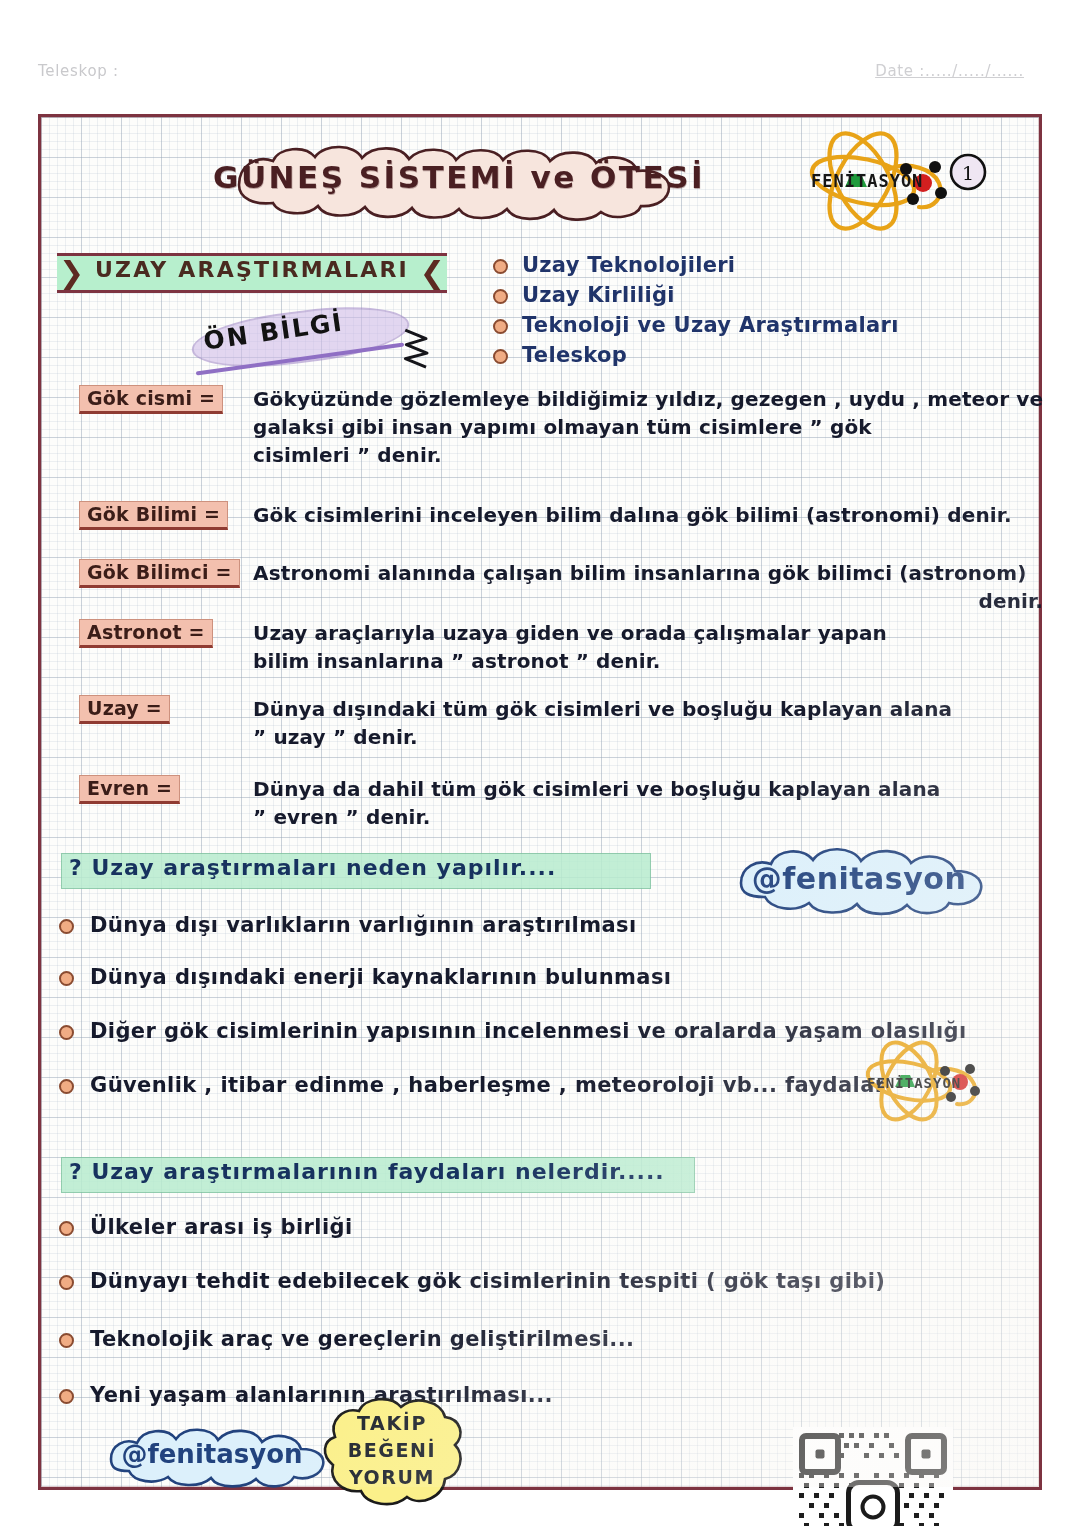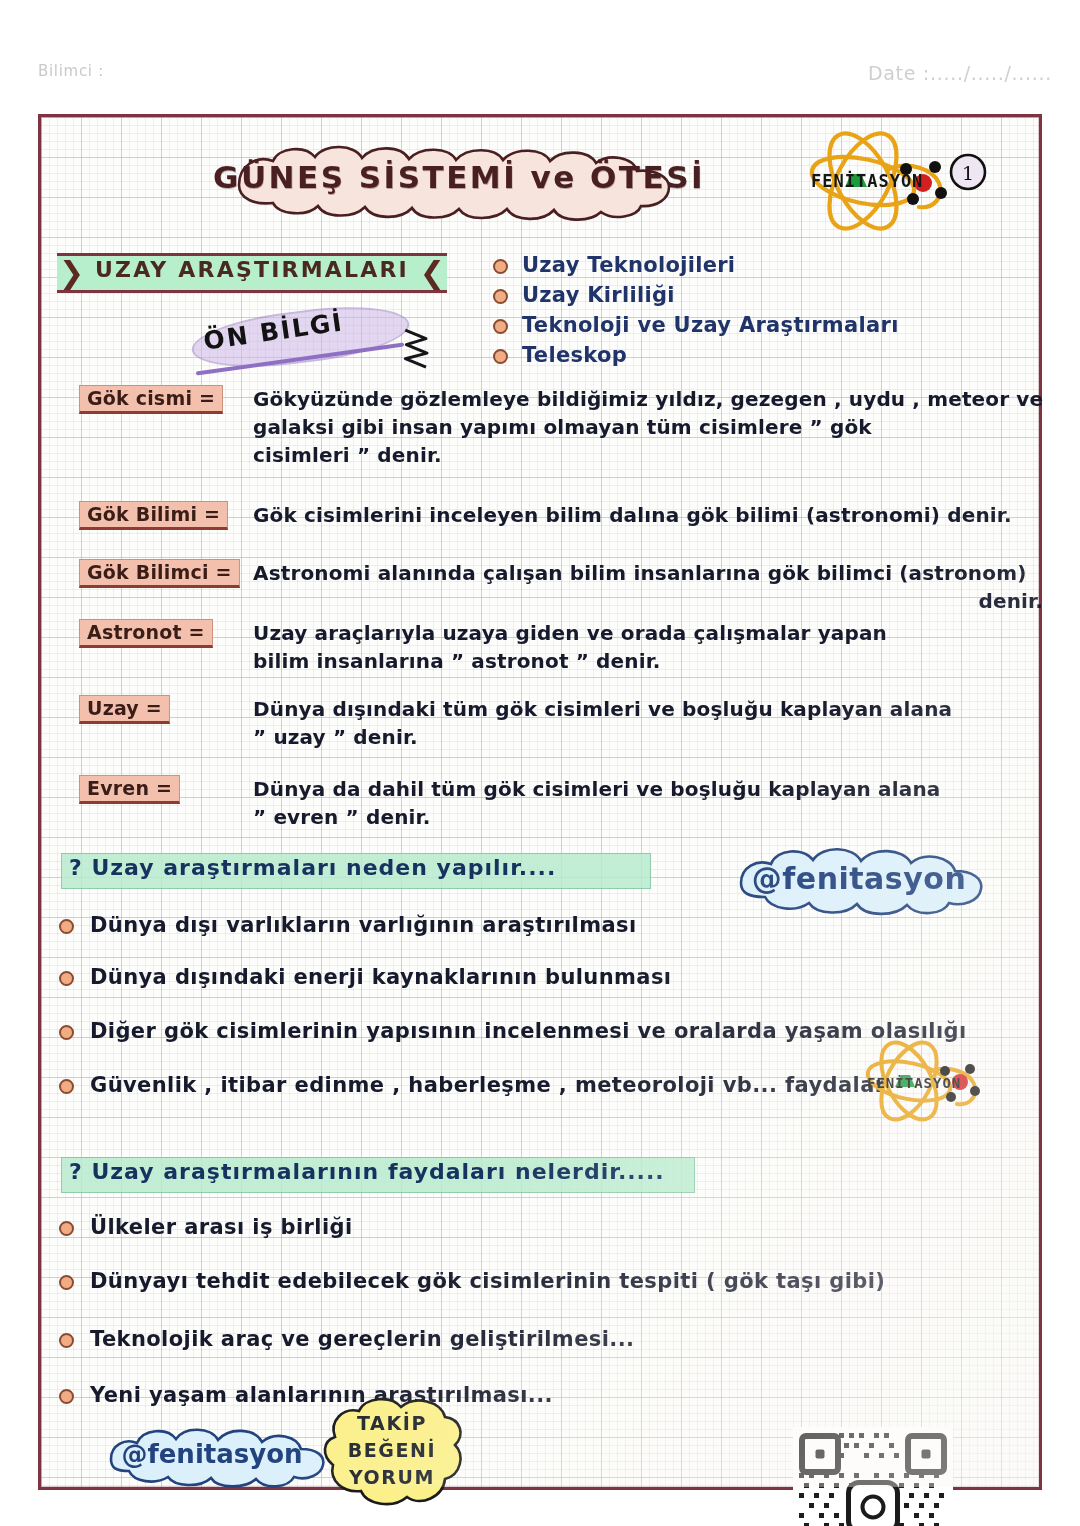--- a/index.html
+++ b/index.html
@@ -13,23 +13,23 @@
   
   .sheet-header{
     position:absolute;top:62px;left:0;width:1080px;height:34px;
   }
   .hdr-subject{
     position:absolute;left:38px;top:0;
     font-size:15px;letter-spacing:.7px;color:#c9c9cc;
     font-family:"DejaVu Sans",sans-serif;
   }
   .hdr-date{
-    position:absolute;right:28px;top:0;
-    font-size:19px;letter-spacing:.7px;color:#cfcfd2;
-    font-family:"DejaVu Sans",sans-serif;white-space:nowrap;
+    position:absolute;right:56px;top:0;
+    font-size:15px;letter-spacing:.7px;color:#cfcfd2;
+    font-family:"DejaVu Sans",sans-serif;white-space:nowrap;text-decoration:underline;
   }
 
   
   .page{
     position:absolute;left:38px;top:114px;width:1004px;height:1376px;
     background-color:#fdfdfb;
     background-image:
       linear-gradient(to right, rgba(150,165,180,.40) 1px, transparent 1px),
       linear-gradient(to bottom, rgba(150,165,180,.40) 1px, transparent 1px),
       linear-gradient(to right, rgba(170,185,200,.20) 1px, transparent 1px),
@@ -200,21 +200,21 @@
   }
   .qr-ig::after{
     content:"";position:absolute;left:50%;top:50%;transform:translate(-50%,-50%);
     width:17px;height:17px;border:4.5px solid #1b1b1b;border-radius:50%;
   }
 </style>
 </head>
 <body>
 
 <div class="sheet-header">
-  <div class="hdr-subject">Bilimci :</div>
+  <div class="hdr-subject">Teleskop :</div>
   <div class="hdr-date">Date :...../...../......</div>
 </div>
 
 <div class="page">
   <div class="layer">
 
     <div class="title-cloud">
       <svg viewBox="0 0 500 84" preserveAspectRatio="none">
         <path d="M30,46 C30,26 48,16 64,22 C70,8 96,6 106,18 C116,4 146,5 153,19
                  C164,6 192,6 200,20 C212,7 240,8 247,21 C258,8 286,8 294,21

